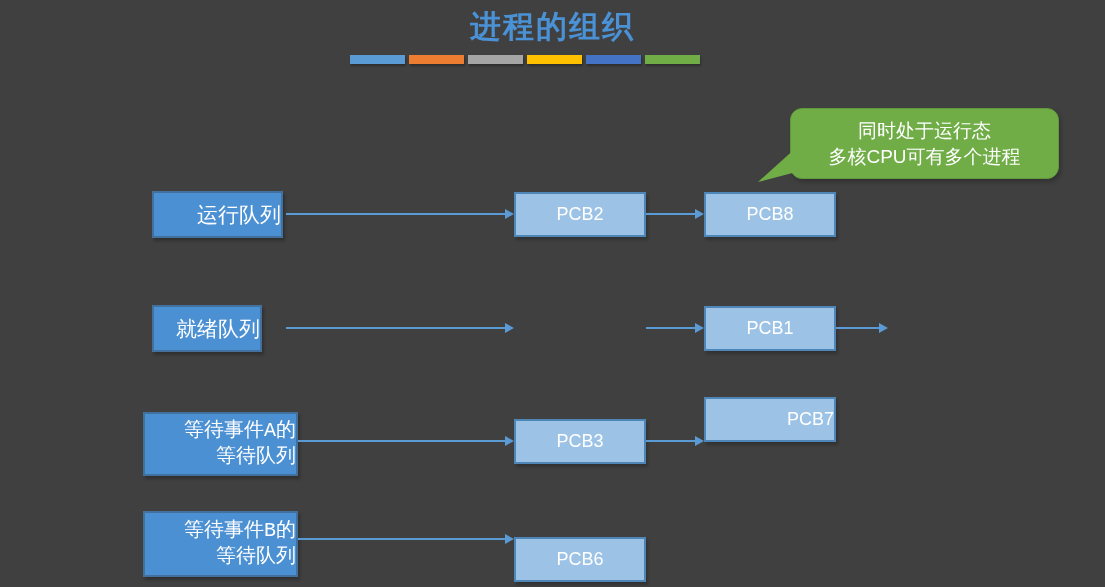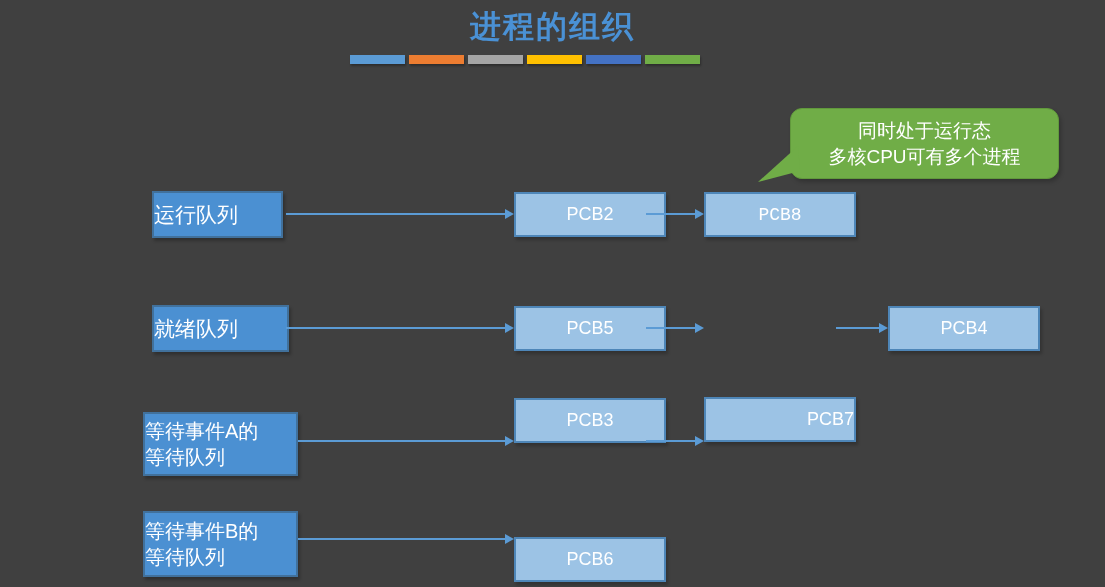--- a/index.html
+++ b/index.html
@@ -65,32 +65,33 @@
 
   
   .q-label {
     position: absolute;
     background: var(--queue-label-fill);
     border: 2px solid var(--queue-label-border);
     box-shadow: 2px 3px 3px rgba(0,0,0,0.25);
     color: #ffffff;
     display: flex;
     flex-direction: column;
-    align-items: flex-start;
+    align-items: flex-end;
     justify-content: center;
     text-align: center;
     box-sizing: border-box;
+    font-family: Liberation Mono, monospace;
   }
   .q-label.one-line { font-size: 21px; }
   .q-label.two-line { font-size: 20px; line-height: 26px; }
 
   
   .pcb {
     position: absolute;
-    width: 152px; height: 45px;
+    width: 132px; height: 45px;
     background: var(--pcb-fill);
     border: 2px solid var(--pcb-border);
     box-shadow: 2px 3px 3px rgba(0,0,0,0.22);
     color: #ffffff;
     font-size: 18px;
     display: flex;
     align-items: center;
     justify-content: center;
     box-sizing: border-box;
   }
@@ -136,43 +137,40 @@
   </svg>
 
   <div class="q-label one-line" style="left:152px; top:191px; width:131px; height:47px;">
     <span>运行队列</span>
   </div>
   <div class="arrow" style="left:286px; top:213px; width:219px;"></div>
   <div class="pcb" style="left:514px; top:192px;">
     <span>PCB2</span>
   </div>
   <div class="arrow" style="left:646px; top:213px; width:49px;"></div>
-  <div class="pcb" style="left:704px; top:192px;font-family:Liberation Mono, monospace;">
+  <div class="pcb" style="left:704px; top:192px;">
     <span>PCB8</span>
   </div>
 
-  <div class="q-label one-line" style="left:152px; top:305px; width:137px; height:47px;">
+  <div class="q-label one-line" style="left:152px; top:305px; width:110px; height:47px;">
     <span>就绪队列</span>
   </div>
   <div class="arrow" style="left:286px; top:327px; width:219px;"></div>
-  <div class="pcb" style="left:514px; top:306px;">
-    <span>PCB5</span>
+  <div class="arrow" style="left:646px; top:327px; width:49px;"></div>
+  <div class="pcb" style="left:704px; top:306px;">
+    <span>PCB1</span>
   </div>
-  <div class="arrow" style="left:646px; top:327px; width:49px;"></div>
   <div class="arrow" style="left:836px; top:327px; width:43px;"></div>
-  <div class="pcb" style="left:888px; top:306px;">
-    <span>PCB4</span>
-  </div>
 
   <div class="q-label two-line" style="left:143px; top:412px; width:155px; height:64px;">
     <span>等待事件A的</span>
     <span>等待队列</span>
   </div>
   <div class="arrow" style="left:298px; top:440px; width:207px;"></div>
-  <div class="pcb" style="left:514px; top:398px;">
+  <div class="pcb" style="left:514px; top:419px;">
     <span>PCB3</span>
   </div>
   <div class="arrow" style="left:646px; top:440px; width:49px;"></div>
   <div class="pcb" style="left:704px; top:397px;justify-content:flex-end;">
     <span>PCB7</span>
   </div>
 
   <div class="q-label two-line" style="left:143px; top:511px; width:155px; height:66px;">
     <span>等待事件B的</span>
     <span>等待队列</span>

